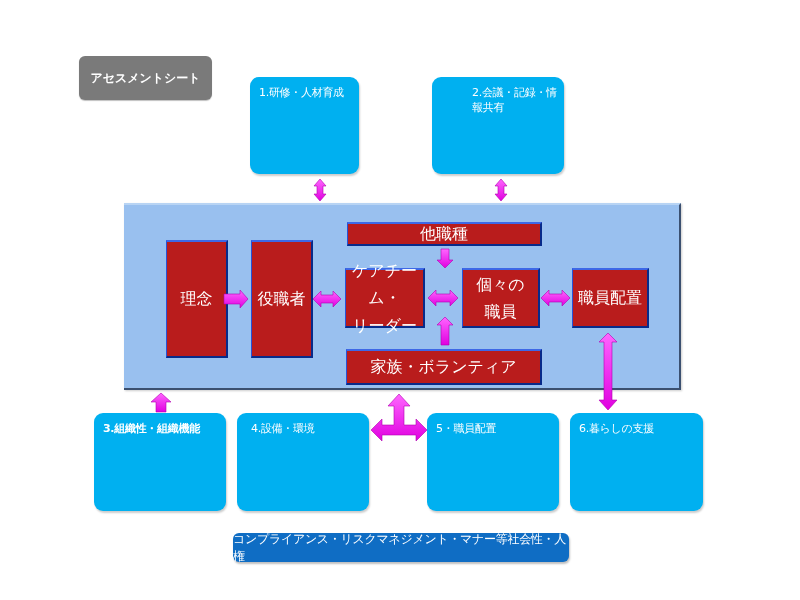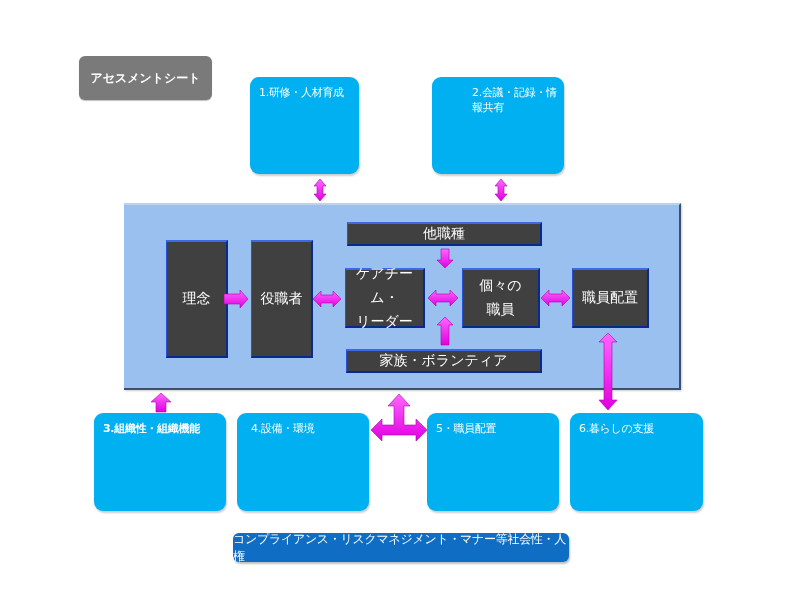--- a/index.html
+++ b/index.html
@@ -23,21 +23,21 @@
     letter-spacing: -0.3px;
   }
   .panel {
     left: 124px; top: 203px; width: 557px; height: 187px;
     background: #99c0ef; border-top: 2px solid #b8d4f4;
     border-right: 2px solid #3b5070; border-bottom: 2px solid #3b5070;
     box-sizing: border-box;
     box-shadow: 1px 1px 2px rgba(0,0,0,0.2);
   }
   .dbox {
-    background: #404040; color: #fff; font-size: 14px;
+    background: #b91c1c; color: #fff; font-size: 16px;
     display: flex; align-items: center; justify-content: center;
     text-align: center; line-height: 1.7;
     border-top: 2px solid #3e68e6; border-bottom: 2px solid #082a8a;
     border-right: 2px solid #082a8a; border-left: 1px solid #2752d8;
     box-sizing: border-box;
   }
   .footer-bar {
     left: 233px; top: 533px; width: 336px; height: 29px;
     background: #0f6dc4; border-radius: 6px; color: #fff; font-size: 12px;
     display: flex; align-items: center; justify-content: center;
@@ -86,21 +86,21 @@
     <div>ケアチーム・</div>
     <div>リーダー</div>
   </div>
 </div>
 <div class="abs dbox" style="left:462px;top:268px;width:78px;height:60px;">
   <div>
     <div>個々の</div>
     <div>職員</div>
   </div>
 </div>
-<div class="abs dbox" style="left:346px;top:349px;width:196px;height:24px;">
+<div class="abs dbox" style="left:346px;top:349px;width:196px;height:36px;">
   <span>家族・ボランティア</span>
 </div>
 <div class="abs dbox" style="left:572px;top:268px;width:77px;height:60px;">
   <span>職員配置</span>
 </div>
 
 <svg class="arrows" width="800" height="600">
   <defs>
     <linearGradient id="ag" x1="0" y1="0" x2="0" y2="1">
       <stop offset="0" stop-color="#ff66ff"></stop>

